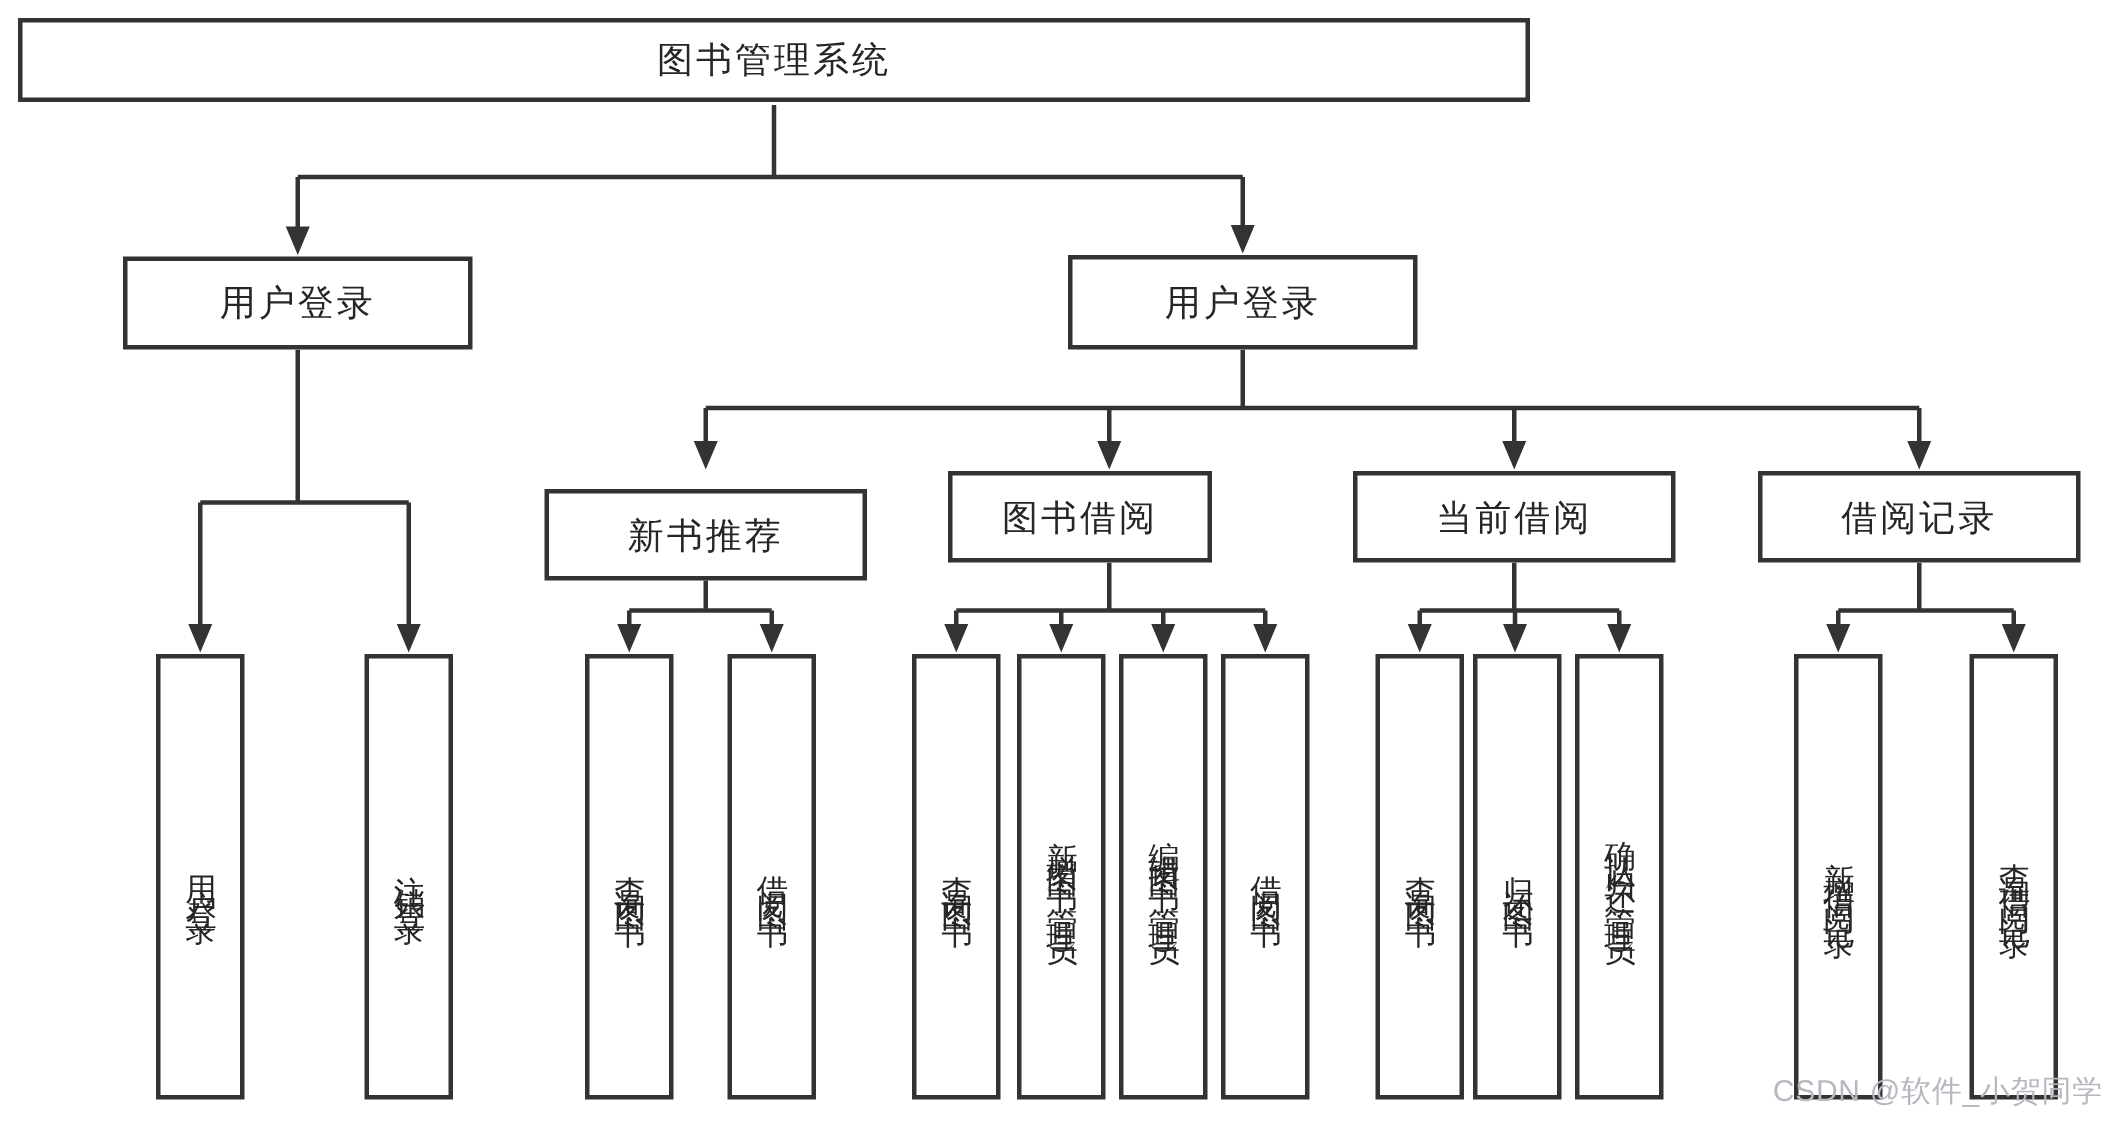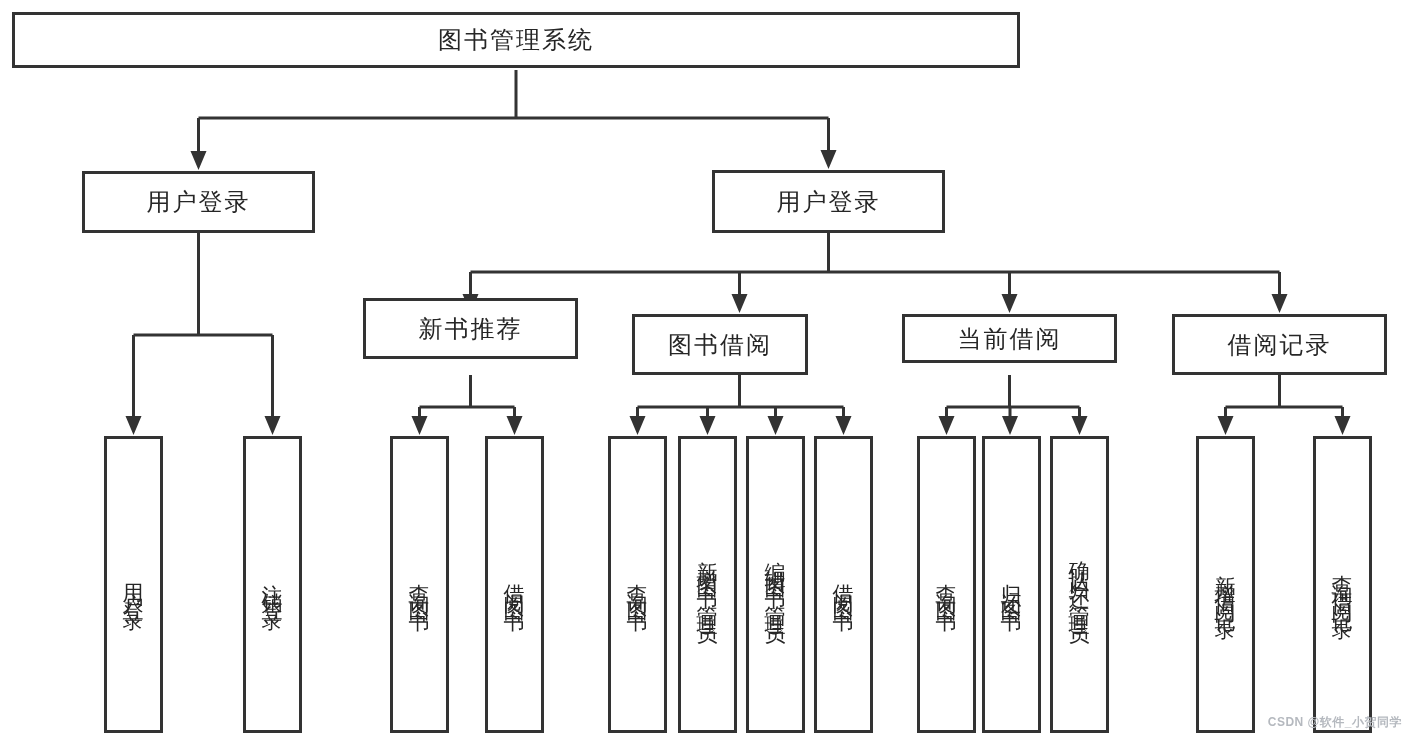--- a/index.html
+++ b/index.html
@@ -41,25 +41,24 @@
     font-size:21px;
     line-height:1;
     letter-spacing:9px;
     color:var(--text);
   }
   .watermark{
     position:absolute;
     right:3px;
     top:714px;
     z-index:5;
-    font-size:12px;
+    font-size:20px;
     letter-spacing:0.5px;
     color:var(--wm);
     white-space:nowrap;
-    font-weight:bold;
   }
 </style>
 </head>
 <body>
 
 <div class="canvas">
 
   <svg class="connectors" viewBox="0 0 1405 747" xmlns="http://www.w3.org/2000/svg">
     <path fill="none" stroke="var(--line)" stroke-width="3" d="M516 70 L516 118 M198.5 118 L828.5 118 M198.5 118 L198.5 155 M828.5 118 L828.5 154
              M198.5 233 L198.5 335 M133.5 335 L272.5 335 M133.5 335 L133.5 420 M272.5 335 L272.5 420
@@ -93,27 +92,27 @@
     <span class="hlabel">图书管理系统</span>
   </div>
 
   <div class="box" style="left:82px;top:171px;width:233px;height:62px">
     <span class="hlabel">用户登录</span>
   </div>
   <div class="box" style="left:712px;top:170px;width:233px;height:63px">
     <span class="hlabel">用户登录</span>
   </div>
 
-  <div class="box" style="left:363px;top:298px;width:215px;height:61px">
+  <div class="box" style="left:363px;top:326px;width:215px;height:61px">
     <span class="hlabel">新书推荐</span>
   </div>
   <div class="box" style="left:632px;top:314px;width:176px;height:61px">
     <span class="hlabel">图书借阅</span>
   </div>
-  <div class="box" style="left:902px;top:314px;width:215px;height:49px">
+  <div class="box" style="left:902px;top:314px;width:215px;height:61px">
     <span class="hlabel">当前借阅</span>
   </div>
   <div class="box" style="left:1172px;top:314px;width:215px;height:61px">
     <span class="hlabel">借阅记录</span>
   </div>
 
   <div class="box" style="left:104px;top:436px;width:59px;height:297px">
     <span class="vlabel">用户登录</span>
   </div>
   <div class="box" style="left:243px;top:436px;width:59px;height:297px">

